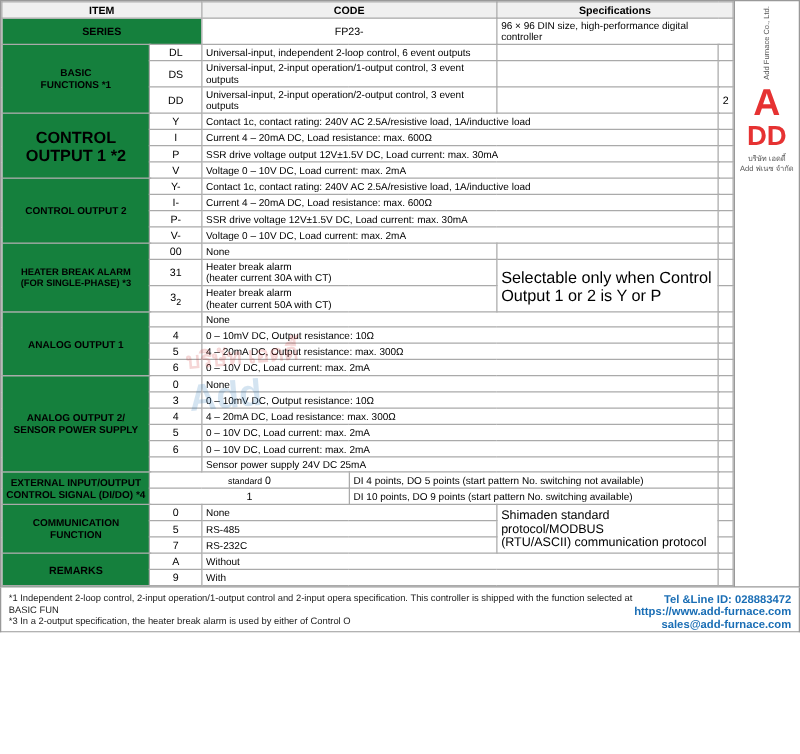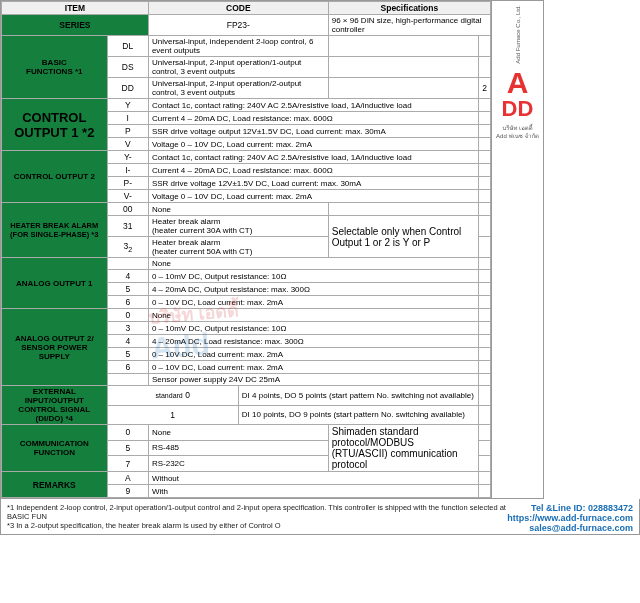--- a/index.html
+++ b/index.html
@@ -11,21 +11,21 @@
     }
     .header {
       background: #1a6eb5;
       color: white;
       font-weight: bold;
       font-size: 12px;
       padding: 4px 8px;
     }
     .main-wrapper {
       display: flex;
-      width: 544px;
+      width: 640px;
     }
     .table-section {
       flex: 1;
       border: 1px solid #999;
     }
     .logo-section {
       width: 52px;
       border: 1px solid #999;
       border-left: none;
       display: flex;
@@ -169,21 +169,21 @@
           <tr>
             <td class="label-cell" rowspan="3" colspan="2" style="font-size:7.5px;">HEATER BREAK ALARM<br>(FOR SINGLE-PHASE) *3</td>
             <td class="center">00</td>
             <td colspan="3" class="spec-cell">None</td>
             <td colspan="2"></td>
             <td></td>
           </tr>
           <tr>
             <td class="center">31</td>
             <td colspan="3" class="spec-cell">Heater break alarm<br>(heater current 30A with CT)</td>
-            <td colspan="2" rowspan="2" style="font-size:10px;">Selectable only when Control<br>Output 1 or 2 is Y or P</td>
+            <td colspan="2" rowspan="2" style="font-size:13px;">Selectable only when Control<br>Output 1 or 2 is Y or P</td>
             <td></td>
           </tr>
           <tr>
             <td class="center">3<sub>2</sub></td>
             <td colspan="3" class="spec-cell">Heater break alarm<br>(heater current 50A with CT)</td>
             <td></td>
           </tr>
 
           <tr>
             <td class="label-cell" rowspan="4" colspan="2" style="font-size:8px;">ANALOG OUTPUT 1</td>

